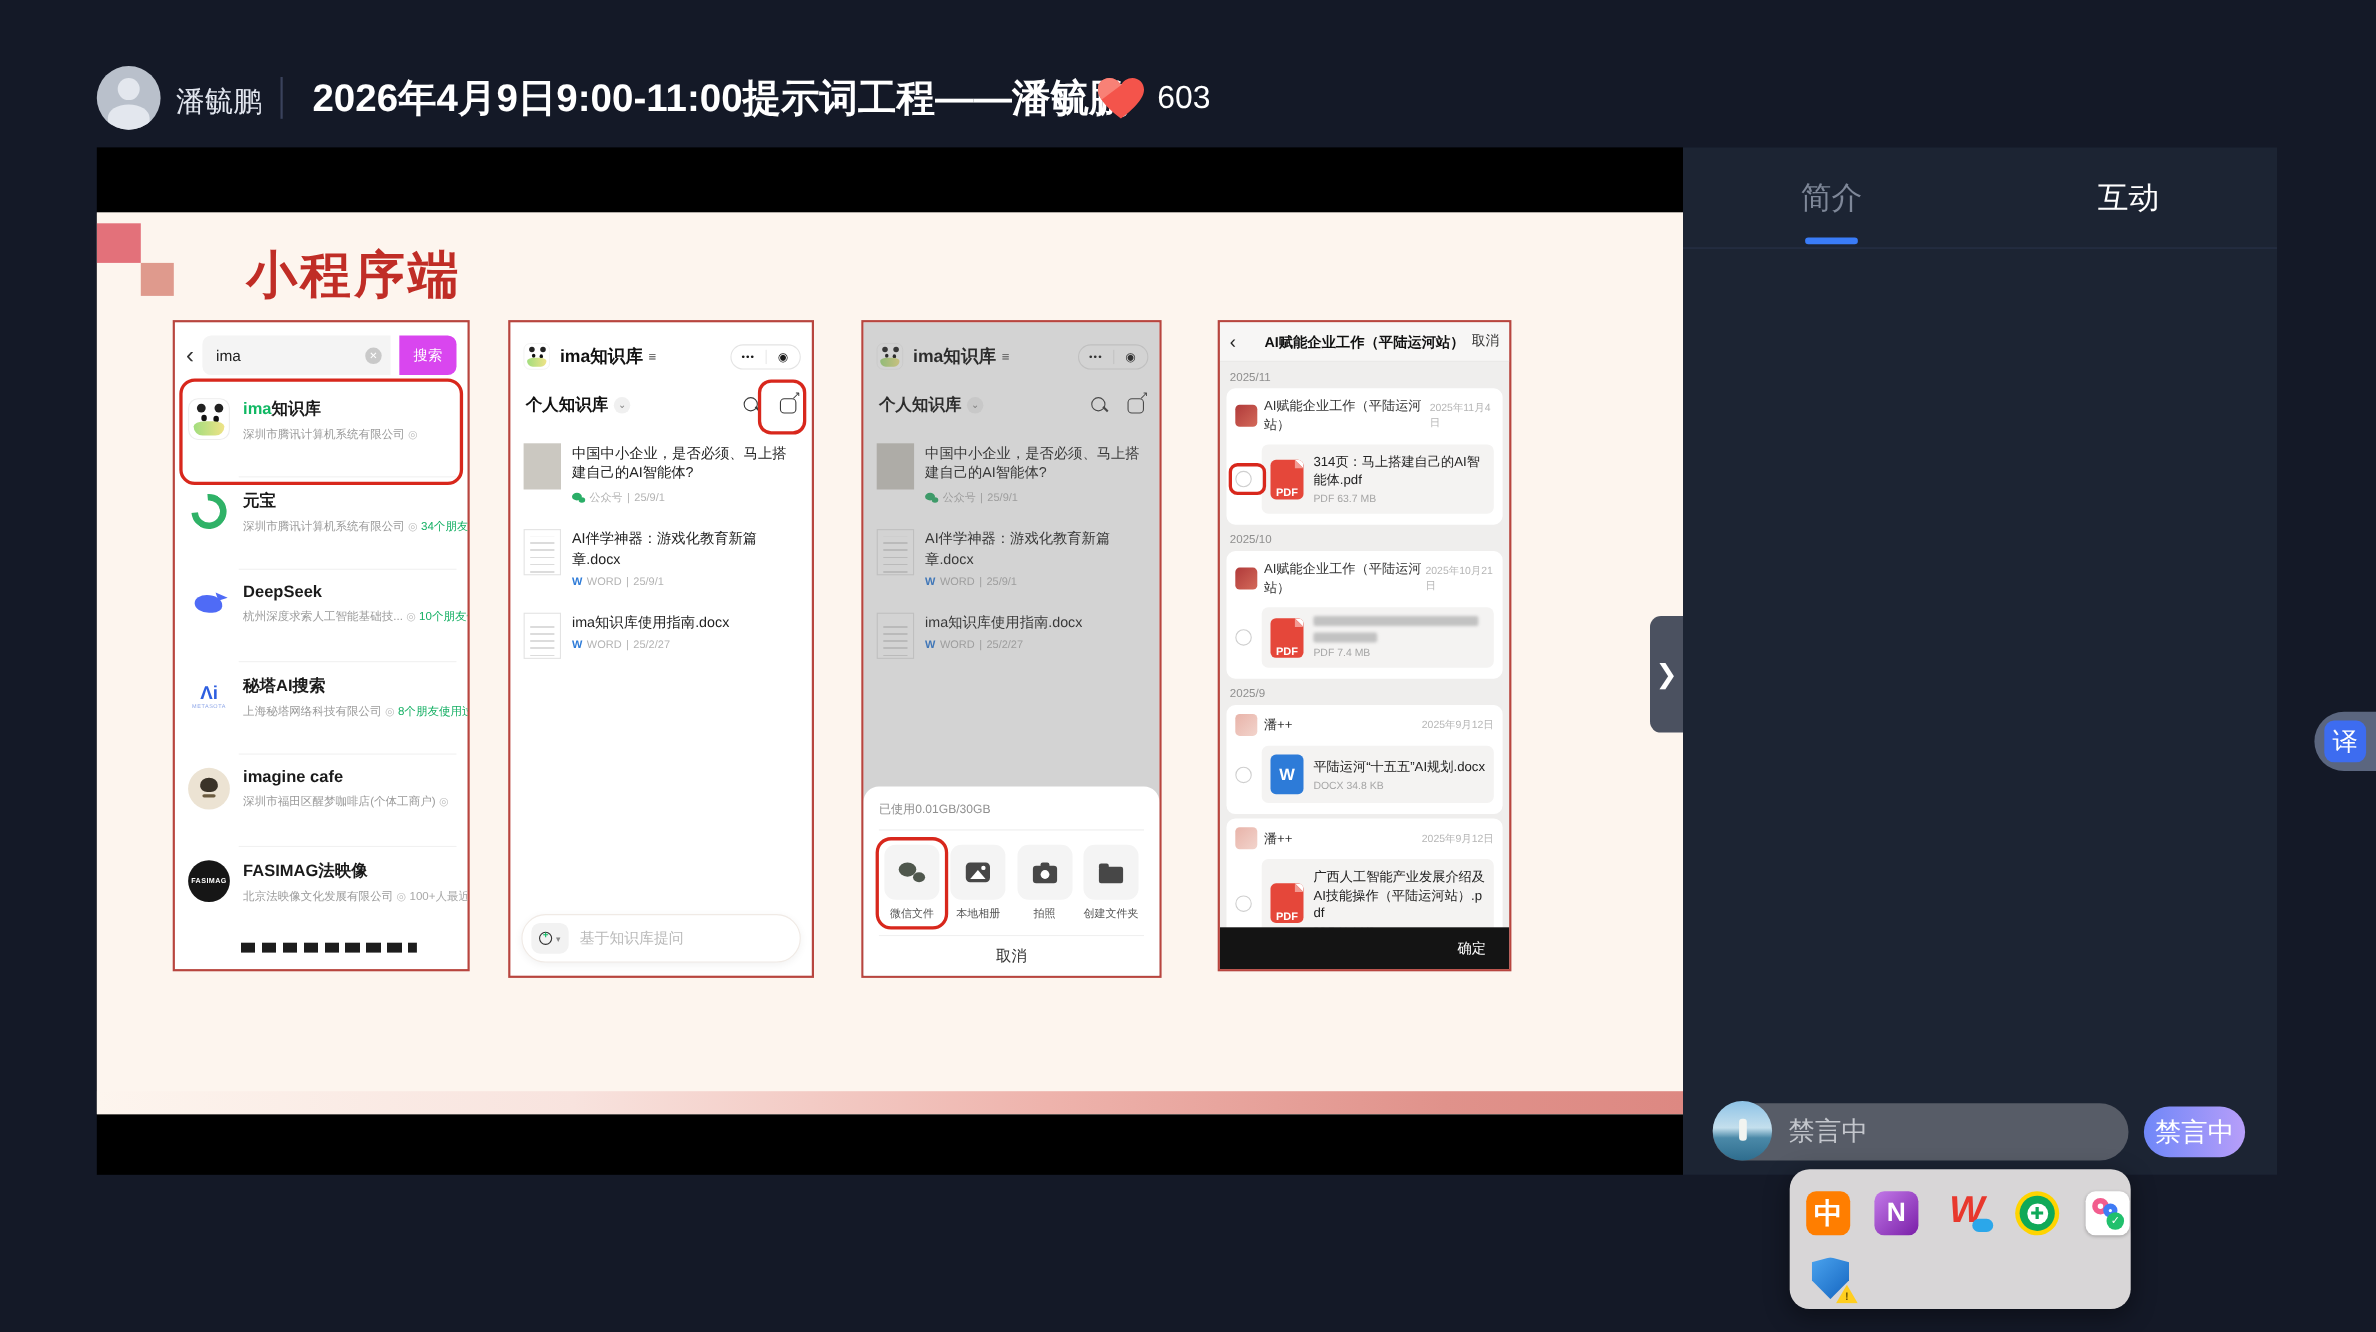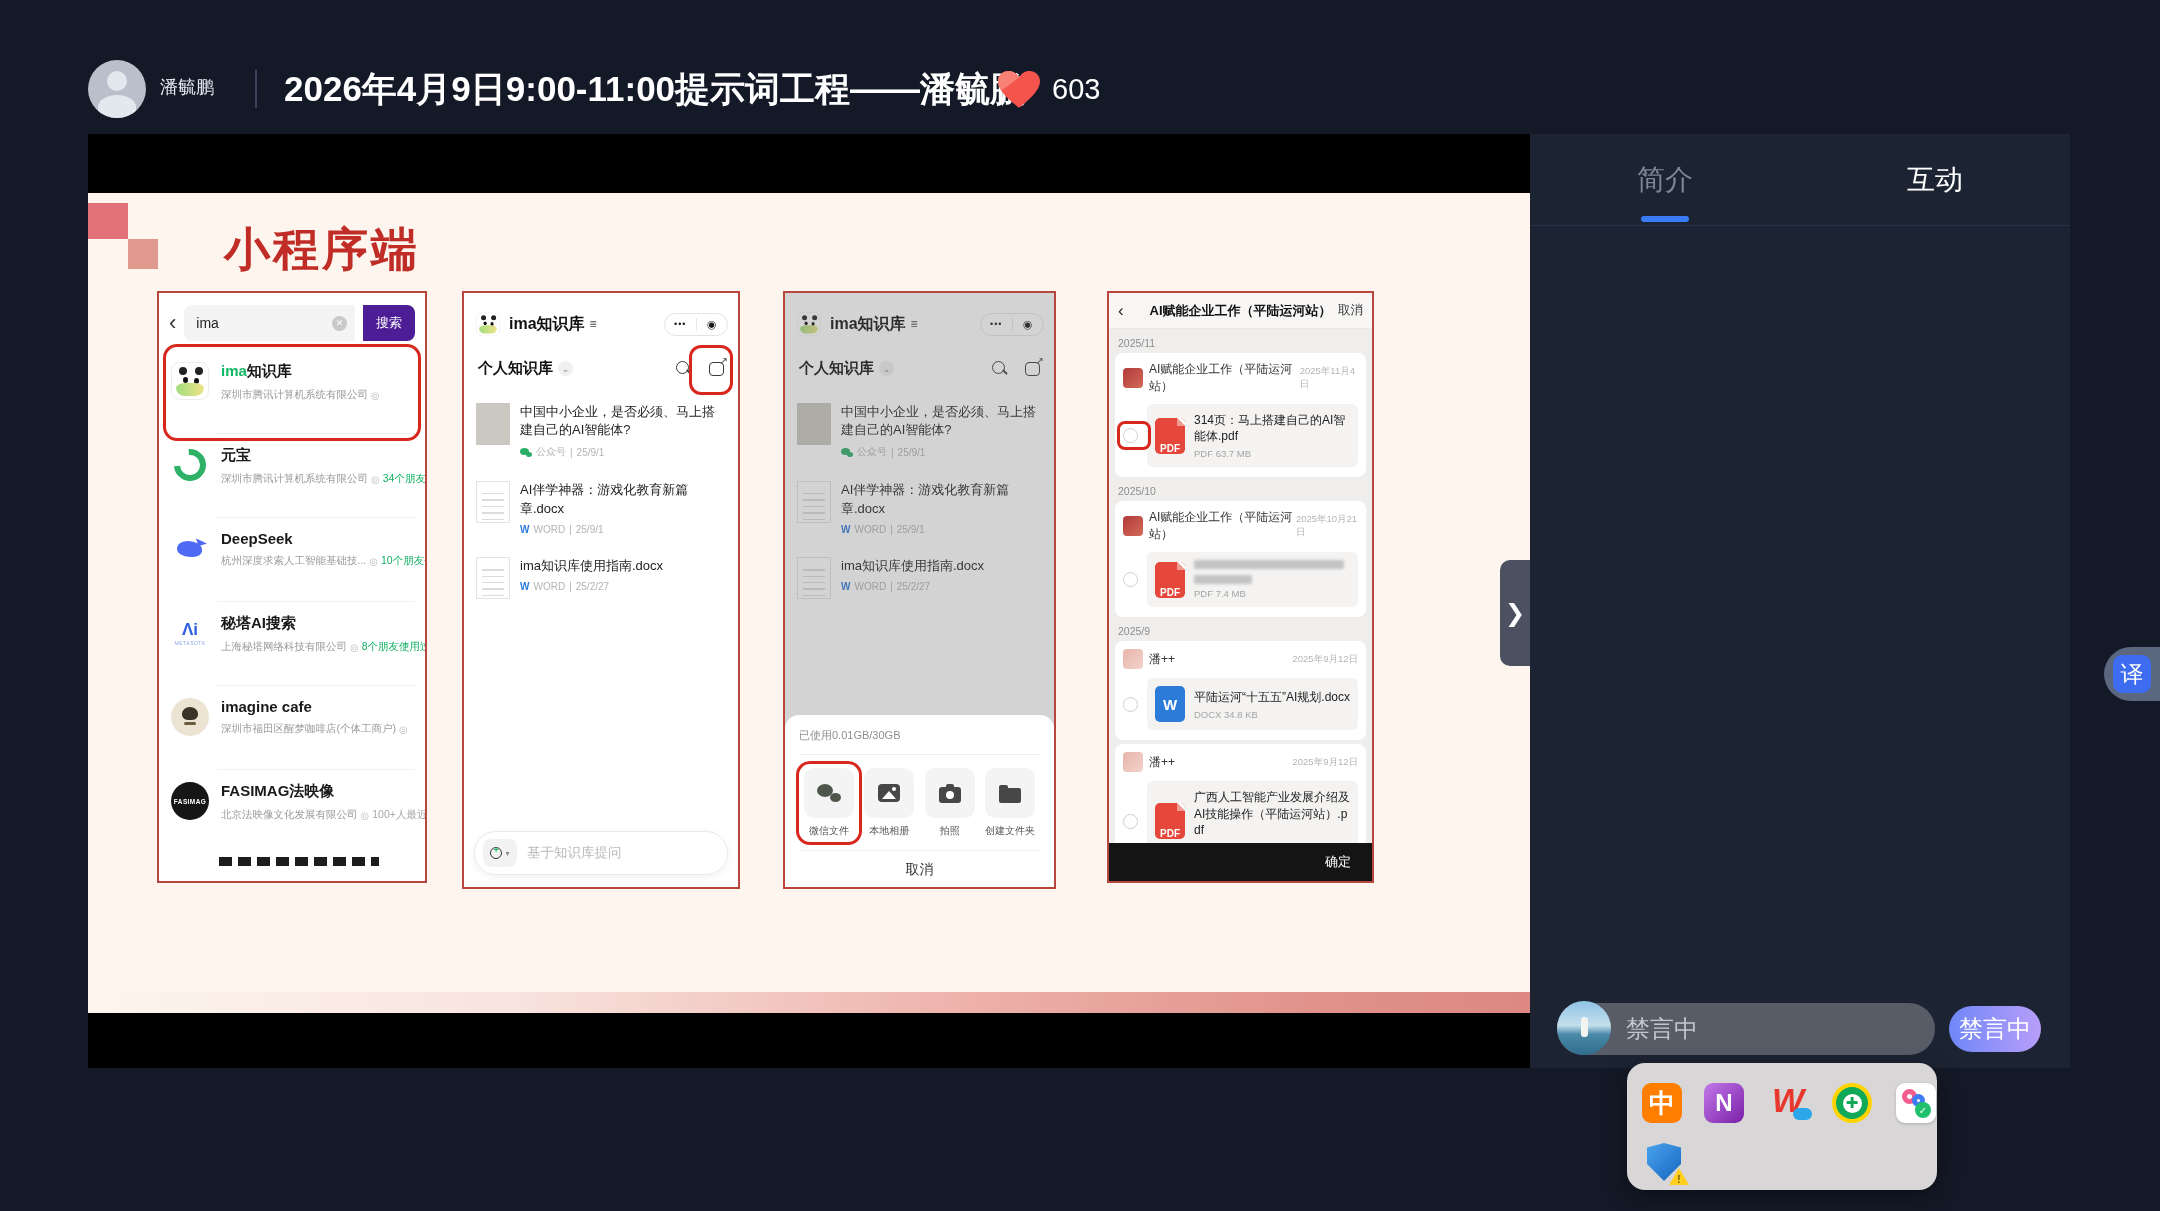--- a/index.html
+++ b/index.html
@@ -5,21 +5,21 @@
 *{box-sizing:border-box;margin:0;padding:0}
 html,body{margin:0;background:#141927}
 body{font-family:"Liberation Sans","DejaVu Sans",sans-serif}
 #root{position:relative;width:2160px;height:1211px;background:#141927;overflow:hidden}
 .abs{position:absolute}
 
 
 #hd-avatar{left:88px;top:60px;width:58px;height:58px;border-radius:50%;background:#b9c0cb;overflow:hidden}
 #hd-avatar .head{position:absolute;left:19px;top:11px;width:20px;height:20px;border-radius:50%;background:#e3e7ee}
 #hd-avatar .body{position:absolute;left:10px;top:35px;width:38px;height:24px;border-radius:50% 50% 0 0;background:#e3e7ee}
-#hd-name{left:160px;top:75px;font-size:18px;color:#e3e7f0}
+#hd-name{left:160px;top:75px;font-size:26px;color:#e3e7f0}
 #hd-div{left:255px;top:70px;width:2px;height:38px;background:#3a425c}
 #hd-title{left:284px;top:66px;font-size:35px;font-weight:bold;color:#fff}
 #hd-heart{left:998px;top:70px;width:42px;height:40px}
 #hd-likes{left:1052px;top:73px;font-size:29px;color:#fff}
 
 
 #video{left:88px;top:134px;width:1442px;height:934px;background:#000}
 #slide{left:0;top:59px;width:1443px;height:820px;background:#fdf5ee;overflow:hidden}
 #deco-big{left:0;top:10px;width:40px;height:36px;background:#e3717a}
 #deco-small{left:40px;top:46px;width:30px;height:30px;background:#df9a8d}
@@ -31,21 +31,21 @@
 #p3{left:695px;top:98px;width:273px;height:598px}
 #p4{left:1019px;top:98px;width:267px;height:592px;background:#efeeed}
 .ring{position:absolute;border:3px solid #d8271c;border-radius:14px;pointer-events:none}
 
 
 .p1-search{display:flex;align-items:center;gap:8px;padding:12px 10px 8px 10px}
 .p1-back{font-size:22px;color:#333;line-height:1}
 .p1-box{flex:1;display:flex;align-items:center;height:36px;border-radius:8px 0 0 8px;background:#f4f4f4;padding:0 8px}
 .p1-q{font-size:14px;color:#222;flex:1;margin-left:4px}
 .p1-clear{width:15px;height:15px;border-radius:50%;background:#c9c9c9;color:#fff;font-size:9px;display:flex;align-items:center;justify-content:center}
-.p1-btn{width:52px;height:36px;border-radius:0 8px 8px 0;background:#4c1d95;color:#fff;font-size:13px;display:flex;align-items:center;justify-content:center}
+.p1-btn{width:52px;height:36px;border-radius:0 8px 8px 0;background:#d946ef;color:#fff;font-size:13px;display:flex;align-items:center;justify-content:center}
 .p1-item{display:flex;align-items:flex-start;padding:13px 10px 0 12px;height:84px;position:relative}
 .p1-item+.p1-item::before{content:"";position:absolute;left:58px;right:10px;top:0;border-top:1px solid #f1f1f1}
 .p1-logo{width:38px;height:38px;margin-right:12px;flex:none;position:relative}
 .p1-body{flex:1;min-width:0}
 .p1-name{font-size:15px;font-weight:bold;color:#1a1a1a}
 .p1-name .grn{color:#10b863}
 .p1-sub{display:flex;align-items:center;margin-top:7px;font-size:10.5px;color:#9a9a9a;white-space:nowrap}
 .p1-vb{margin:0 3px;font-size:10px;color:#bcbcbc}
 .p1-use{margin-left:auto;font-size:10.5px;color:#14af63}
 .p1-use.gray{color:#a8a8a8}

